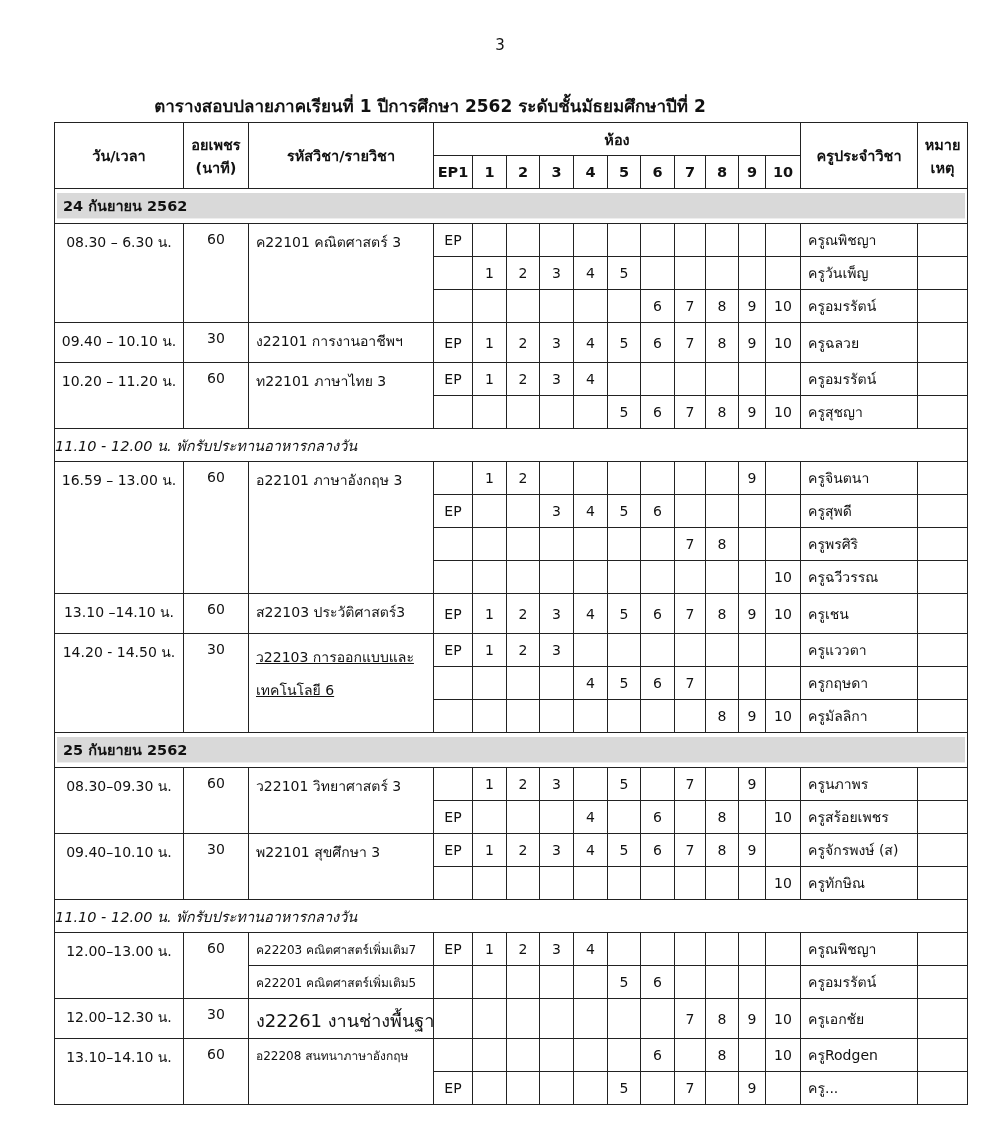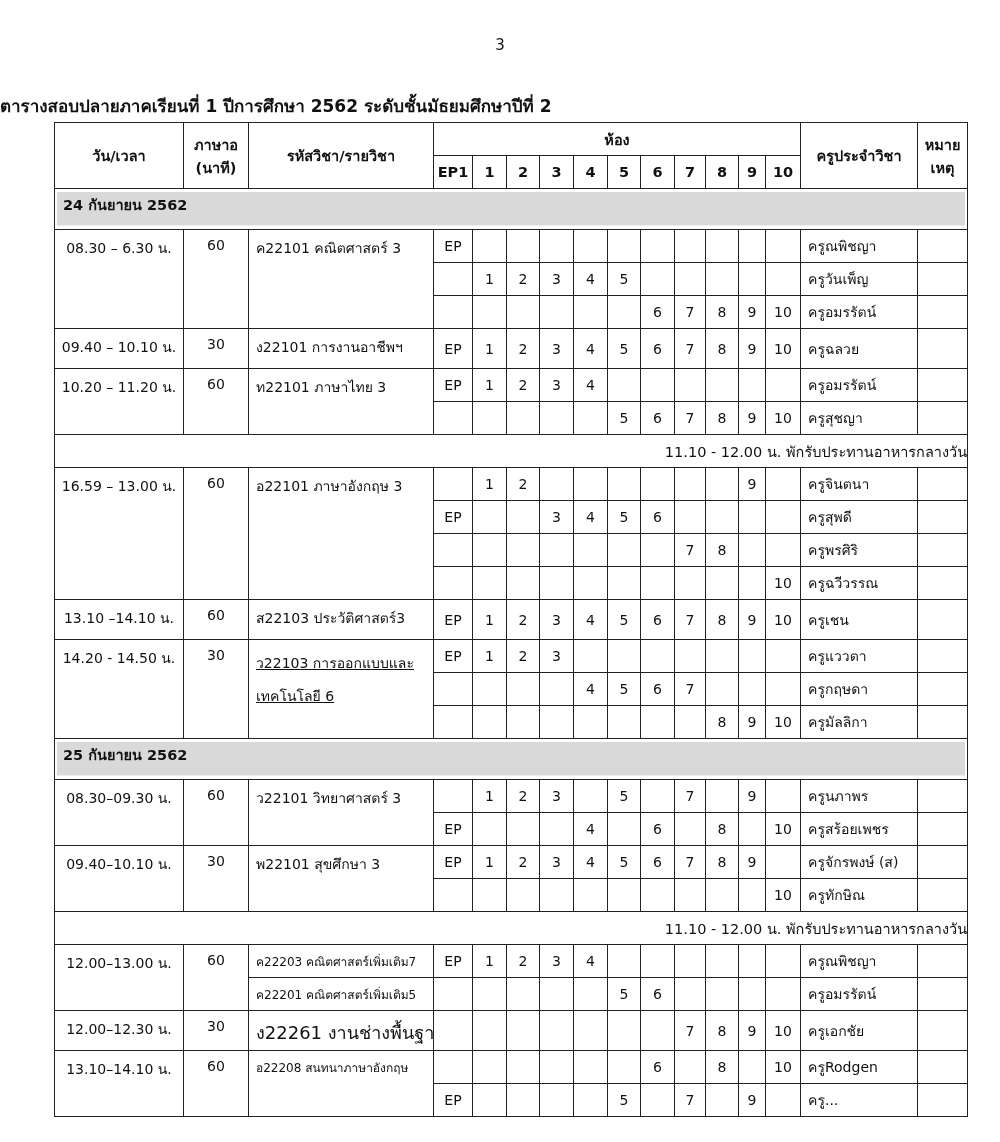--- a/index.html
+++ b/index.html
@@ -1,28 +1,28 @@
 <!DOCTYPE html>
 <html><head>
 <meta charset="utf-8">
 <style>
   html, body { margin: 0; padding: 0; background: #ffffff; }
   body { width: 1000px; height: 1142px; position: relative; font-family: "DejaVu Sans", sans-serif; color: #111; overflow: hidden; }
   .page-number { position: absolute; top: 36px; left: 0; width: 1000px; text-align: center; font-size: 15px; }
-  .doc-title { position: absolute; top: 92px; left: 0; width: 860px; font-size: 17px; font-weight: bold; }
+  .doc-title { position: absolute; top: 92px; left: 0; width: 860px; text-align: center; font-size: 17px; font-weight: bold; }
   table.sched { position: absolute; top: 122px; left: 54px; width: 913px; border-collapse: collapse; table-layout: fixed; font-size: 14px; }
   table.sched td, table.sched th { border: 1.4px solid #222; padding: 0; height: 32px; overflow: hidden; white-space: nowrap; }
   table.sched th { font-weight: bold; font-size: 14.5px; text-align: center; vertical-align: middle; }
   .c { text-align: center; }
   .l { text-align: left; padding-left: 7px !important; }
   td.top { vertical-align: top; padding-top: 7px !important; }
   td.mid { vertical-align: middle; }
   tr.date-row td { background: #fff; padding: 3px 2px !important; height: 28px; }
-  .date-band { background: #d9d9d9; height: 34px; line-height: 26px; padding-left: 6px; font-weight: bold; font-size: 14.5px; box-shadow: inset 0 -1px 0 #eee; }
-  tr.break-row td { text-align: right; font-size: 14.5px; height: 32px; }
+  .date-band { background: #d9d9d9; height: 26px; line-height: 26px; padding-left: 6px; font-weight: bold; font-size: 14.5px; box-shadow: inset 0 -1px 0 #eee; }
+  tr.break-row td { text-align: left; font-style: italic; font-size: 14.5px; height: 32px; }
   .subj-small { font-size: 12px; }
   .subj-large { font-size: 18px; }
   .wrap { white-space: normal !important; line-height: 33px; text-decoration: underline; }
 </style>
 </head>
 <body>
 
 <div class="page-number">3</div>
 <div class="doc-title">ตารางสอบปลายภาคเรียนที่ 1 ปีการศึกษา 2562 ระดับชั้นมัธยมศึกษาปีที่ 2</div>
 
@@ -42,21 +42,21 @@
       <col style="width:33px">
       <col style="width:27px">
       <col style="width:35px">
     <col style="width:117px">
       <col style="width:50px">
   </colgroup>
   <thead>
     <tr>
       <th rowspan="2">วัน/เวลา</th>
       <th rowspan="2">
-        <div class="h-two">ภาษาอ</div>
+        <div class="h-two">อยเพชร</div>
         <div class="h-two">(นาที)</div>
       </th>
       <th rowspan="2">รหัสวิชา/รายวิชา</th>
       <th colspan="11">ห้อง</th>
       <th rowspan="2">ครูประจำวิชา</th>
       <th rowspan="2">
         <div class="h-two">หมาย</div>
         <div class="h-two">เหตุ</div>
       </th>
     </tr>

